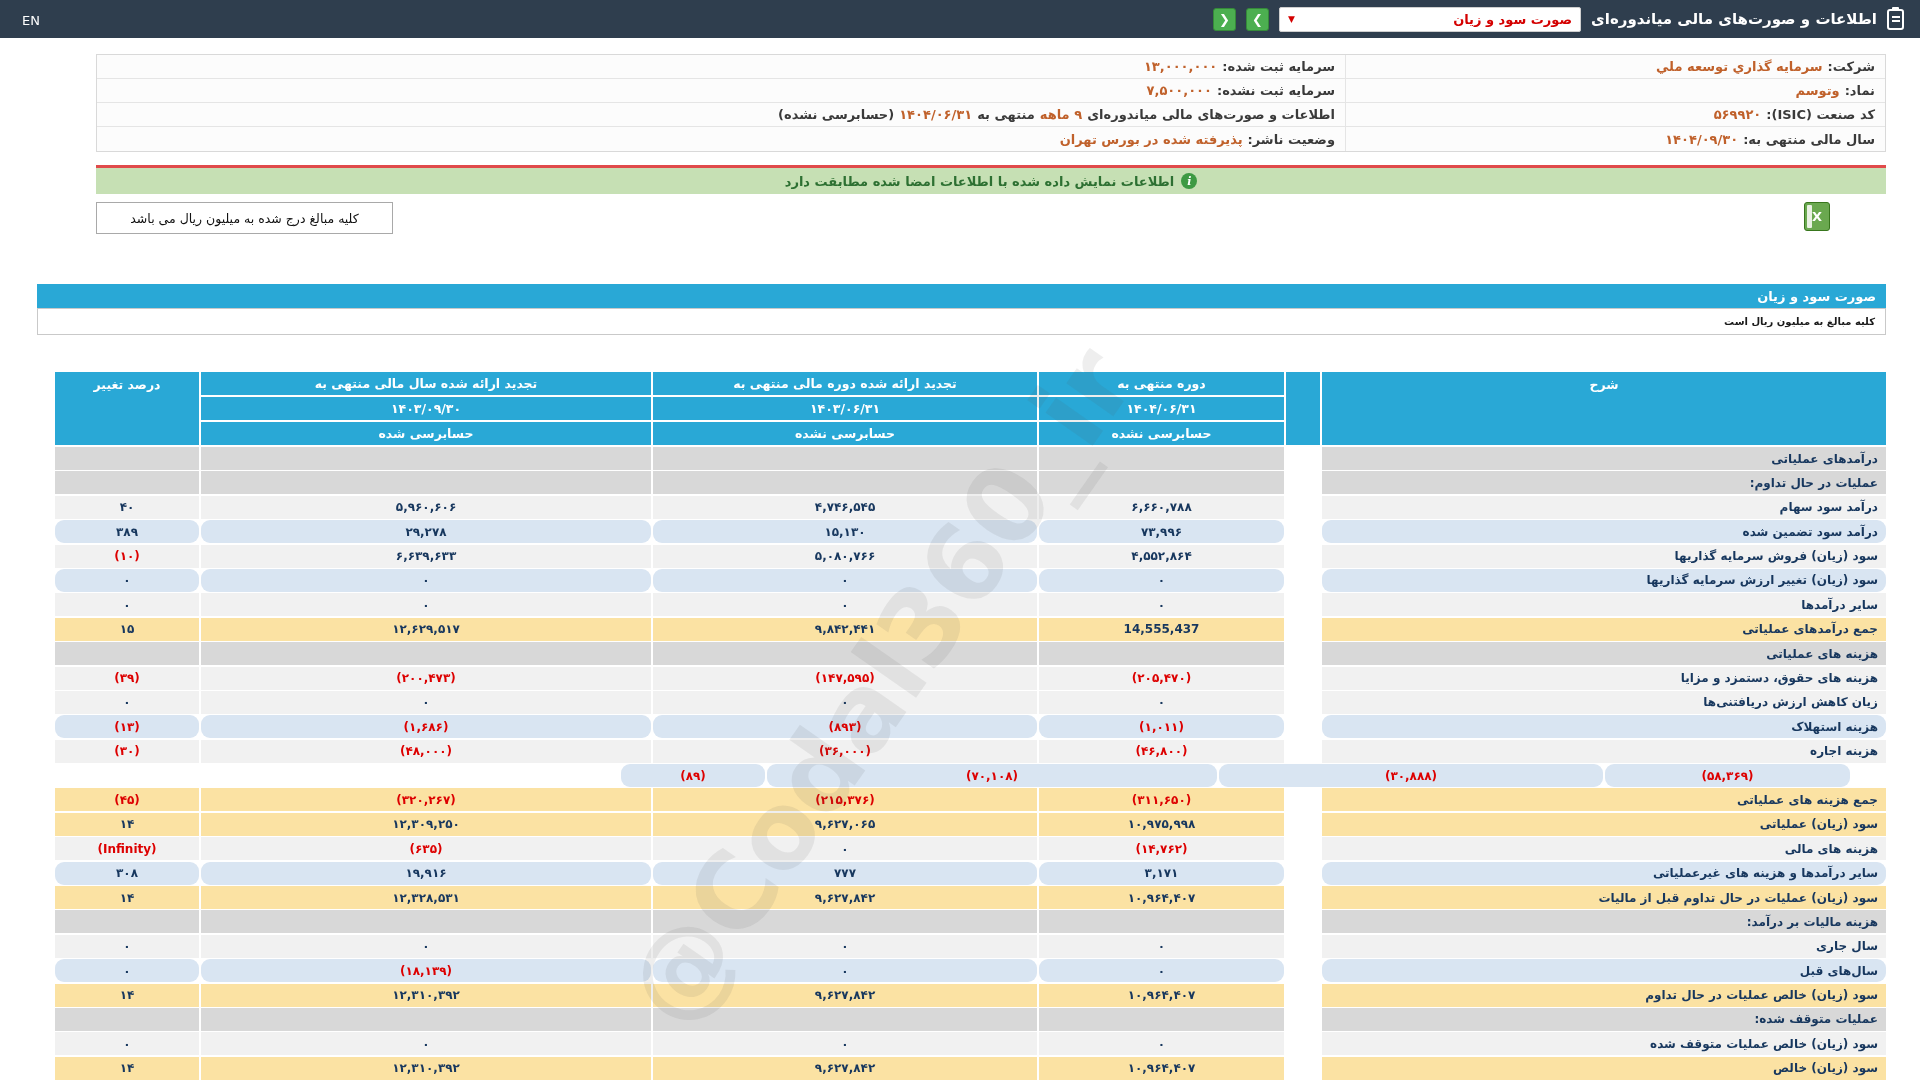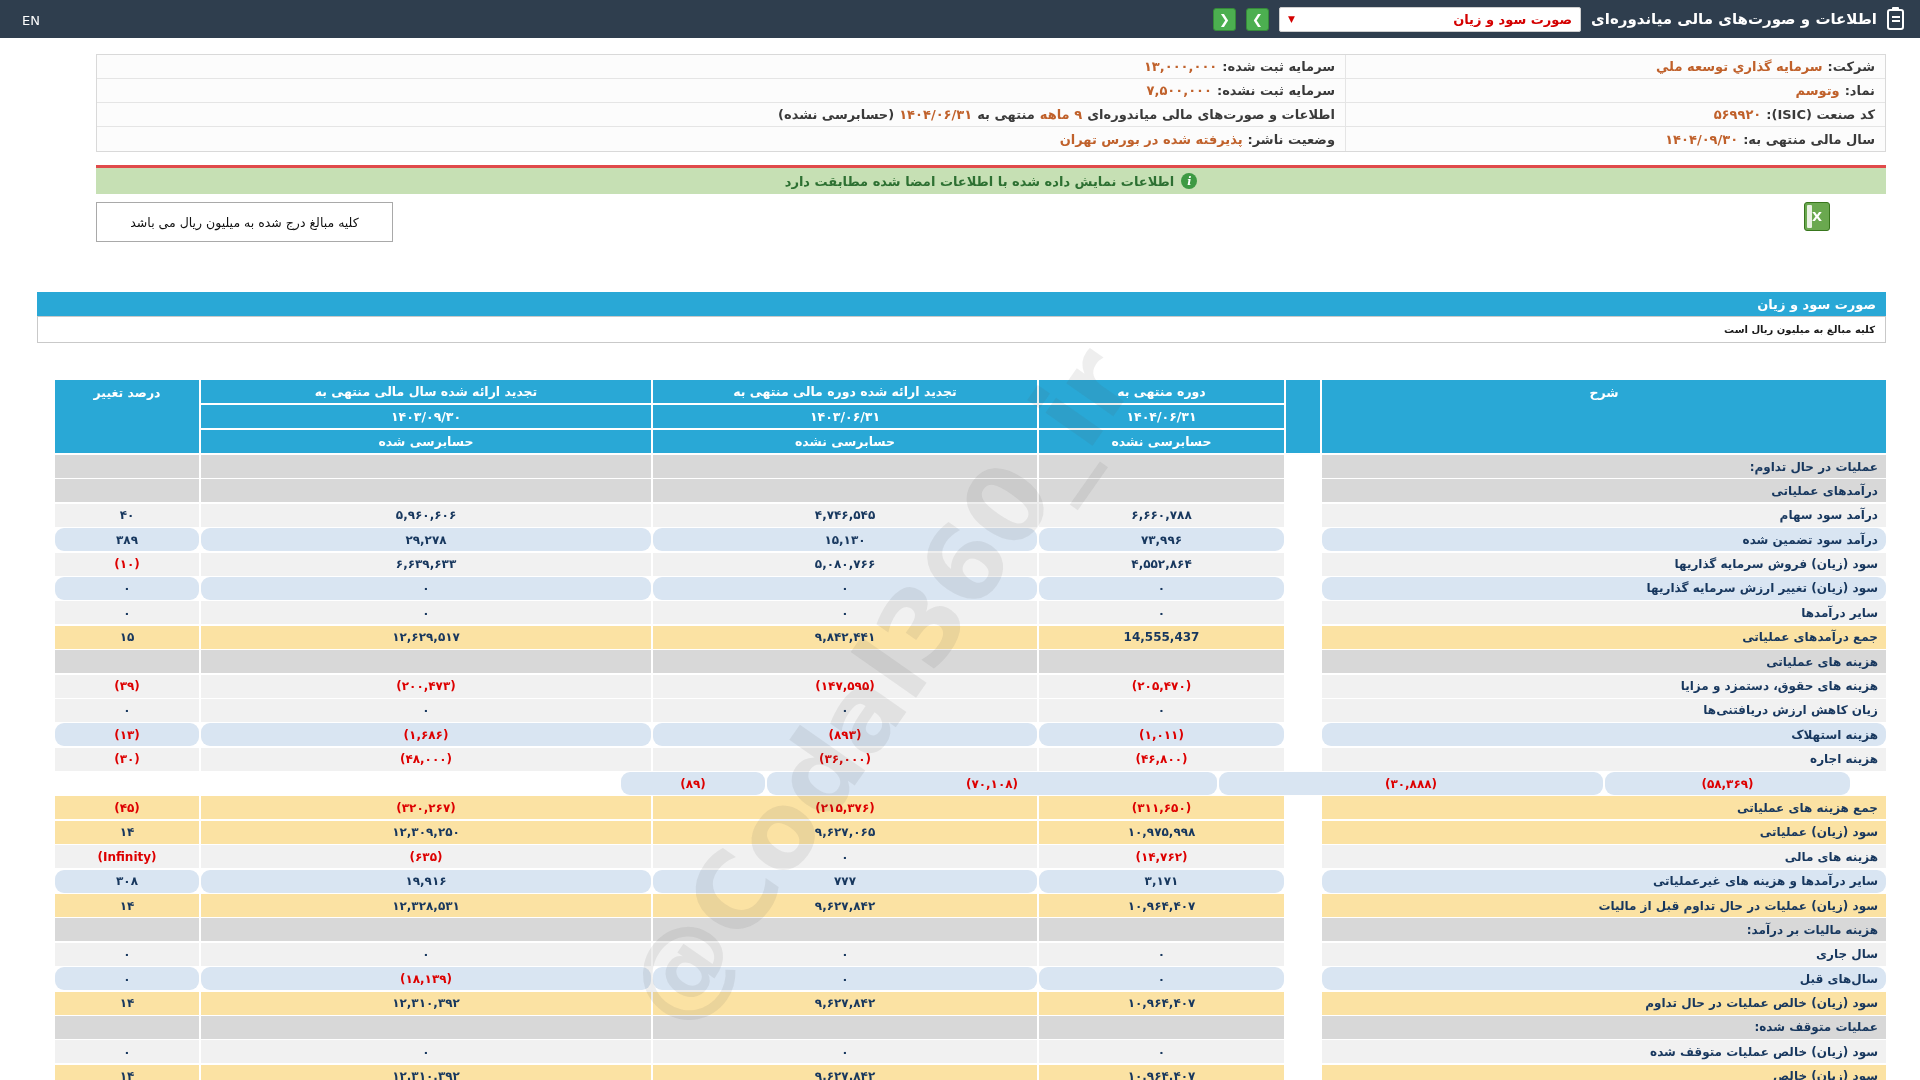--- a/index.html
+++ b/index.html
@@ -38,21 +38,21 @@
   
   .redline{margin:13px 34px 0 96px;height:3px;background:var(--redline);}
   .banner{margin:0 34px 0 96px;height:26px;background:var(--bannerbg);display:flex;align-items:center;justify-content:center;gap:7px;}
   .banner-text{color:var(--bannertx);font-size:13px;font-weight:700;text-align:right;}
   .info-ic{width:16px;height:16px;border-radius:50%;background:#3d9a43;color:#fff;font-size:11px;font-weight:700;font-style:italic;display:flex;align-items:center;justify-content:center;font-family:"DejaVu Serif","Liberation Serif",serif;}
 
   
   .noterow{margin:8px 34px 0 96px;display:flex;justify-content:space-between;align-items:flex-start;}
   .excel{width:26px;height:29px;margin-right:56px;background:#6aa84f;border:1px solid #38761d;border-radius:3px;position:relative;color:#fff;font-weight:700;font-size:13px;display:flex;align-items:center;justify-content:center;cursor:pointer;}
   .excel::after{content:'';position:absolute;left:2px;top:2px;bottom:2px;width:5px;background:#e9f1e3;border-radius:1px;}
-  .notebox{width:297px;height:40px;border:1px solid #a9a9a9;background:#fff;display:flex;align-items:center;justify-content:center;font-size:12.5px;color:#111;}
+  .notebox{width:297px;height:32px;border:1px solid #a9a9a9;background:#fff;display:flex;align-items:center;justify-content:center;font-size:12.5px;color:#111;}
 
   
   .statement{margin:50px 34px 0 37px;}
   .st-bar{height:24px;background:var(--blue);color:#fff;font-size:13px;font-weight:700;display:flex;align-items:center;padding:0 10px;}
   .st-unit{height:27px;background:#fff;border:1px solid #c9c9c9;display:flex;align-items:center;padding:0 10px;font-size:10px;font-weight:700;color:#1a1a1a;}
 
   
   .w-sharh{width:564px;} .w-sep{width:34px;} .w-col1{width:245px;} .w-col2{width:384px;} .w-col3{width:450px;} .w-pct{width:144px;}
 
   .thead{display:flex;gap:2px;margin-top:37px;}
@@ -176,29 +176,29 @@
       <div class="thcol w-col3">
         <div class="th-sub">تجدید ارائه شده سال مالی منتهی به</div>
         <div class="th-sub">۱۴۰۳/۰۹/۳۰</div>
         <div class="th-sub">حسابرسی شده</div>
       </div>
       <div class="th big w-pct">درصد تغییر</div>
     </div>
 
     <div class="tbody" id="table-body">
         <div class="trow bg-gray">
+          <div class="cell lab w-sharh">درآمدهای عملیاتی</div>
+          <div class="cell sep w-sep"></div>
+          <div class="cell num w-col1"></div>
+          <div class="cell num w-col2"></div>
+          <div class="cell num w-col3"></div>
+          <div class="cell num w-pct"></div>
+        </div>
+        <div class="trow bg-gray">
           <div class="cell lab w-sharh">عملیات در حال تداوم:</div>
-          <div class="cell sep w-sep"></div>
-          <div class="cell num w-col1"></div>
-          <div class="cell num w-col2"></div>
-          <div class="cell num w-col3"></div>
-          <div class="cell num w-pct"></div>
-        </div>
-        <div class="trow bg-gray">
-          <div class="cell lab w-sharh">درآمدهای عملیاتی</div>
           <div class="cell sep w-sep"></div>
           <div class="cell num w-col1"></div>
           <div class="cell num w-col2"></div>
           <div class="cell num w-col3"></div>
           <div class="cell num w-pct"></div>
         </div>
         <div class="trow bg-white">
           <div class="cell lab w-sharh">درآمد سود سهام</div>
           <div class="cell sep w-sep"></div>
           <div class="cell num w-col1">۶,۶۶۰,۷۸۸</div>

